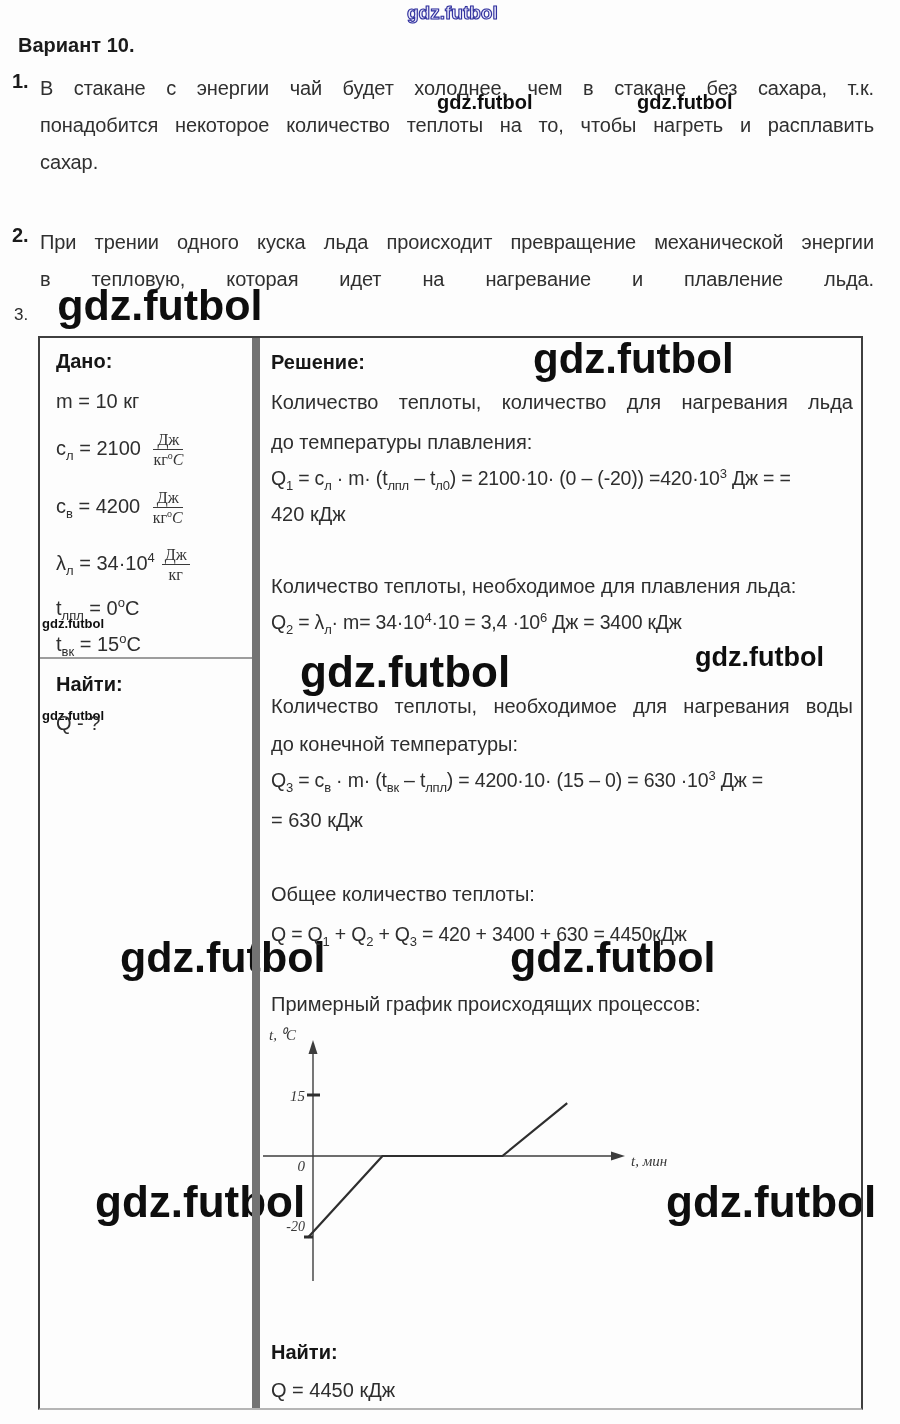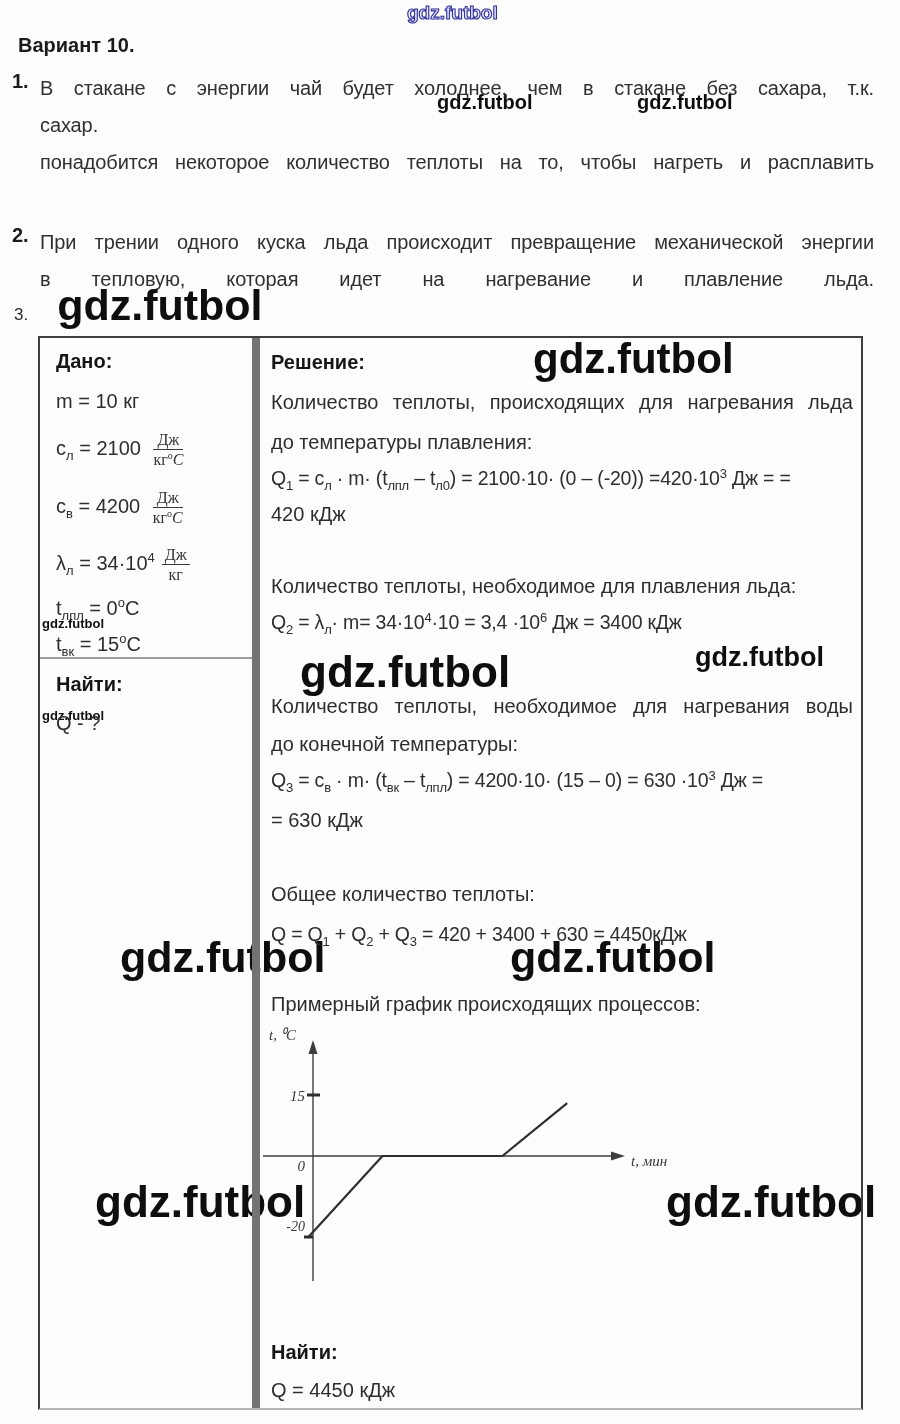--- a/index.html
+++ b/index.html
@@ -66,22 +66,22 @@
   <div class="wm" style="left:510px;top:936px;font-size:43px;">gdz.futbol</div>
   <div class="wm" style="left:95px;top:1180px;font-size:44px;">gdz.futbol</div>
   <div class="wm" style="left:666px;top:1180px;font-size:44px;">gdz.futbol</div>
 
   <div class="variant">Вариант 10.</div>
 
   <div class="problem" style="left:12px;top:70px;width:862px;">
     <span class="p-num">1.</span>
     <div class="p-body">
       <div class="p-line jl">В стакане с энергии чай будет холоднее, чем в стакане без сахара, т.к.</div>
+      <div class="p-line jl">понадобится некоторое количество теплоты на то, чтобы нагреть и расплавить</div>
       <div class="p-line">сахар.</div>
-      <div class="p-line jl">понадобится некоторое количество теплоты на то, чтобы нагреть и расплавить</div>
     </div>
   </div>
 
   <div class="problem" style="left:12px;top:224px;width:862px;">
     <span class="p-num">2.</span>
     <div class="p-body">
       <div class="p-line jl">При трении одного куска льда происходит превращение механической энергии</div>
       <div class="p-line jl">в тепловую, которая идет на нагревание и плавление льда.</div>
     </div>
   </div>
@@ -104,21 +104,21 @@
         <div class="g-line">t<sub>вк</sub> = 15<sup>о</sup>C</div>
       </div>
       <div class="cell-find">
         <div class="cell-header">Найти:</div>
         <div class="g-line" style="margin-top:2px;">Q - ?</div>
       </div>
     </div>
 
     <div class="col-right">
       <div class="s-line s-header">Решение:</div>
-      <div class="s-line s-just">Количество теплоты, происходящих для нагревания льда</div>
+      <div class="s-line s-just">Количество теплоты, количество для нагревания льда</div>
       <div class="s-line s-wrap">до температуры плавления:</div>
       <div class="s-line formula" style="margin-top:-4px;">Q<sub>1</sub> = c<sub>л</sub> · m· (t<sub>лпл</sub> – t<sub>л0</sub>) = 2100·10· (0 – (-20)) =420·10<sup>3</sup> Дж = =</div>
       <div class="s-line" style="margin-top:-4px;">420 кДж</div>
       <div class="s-line s-wrap" style="margin-top:32px;">Количество теплоты, необходимое для плавления льда:</div>
       <div class="s-line formula" style="margin-top:-4px;">Q<sub>2</sub> = λ<sub>л</sub>· m= 34·10<sup>4</sup>·10 = 3,4 ·10<sup>6</sup> Дж = 3400 кДж</div>
       <div class="s-line s-just" style="margin-top:44px;">Количество теплоты, необходимое для нагревания воды</div>
       <div class="s-line s-wrap" style="margin-top:-2px;">до конечной температуры:</div>
       <div class="s-line formula" style="margin-top:-4px;">Q<sub>3</sub> = c<sub>в</sub> · m· (t<sub>вк</sub> – t<sub>лпл</sub>) = 4200·10· (15 – 0) = 630 ·10<sup>3</sup> Дж =</div>
       <div class="s-line">= 630 кДж</div>
       <div class="s-line s-wrap" style="margin-top:34px;">Общее количество теплоты:</div>

